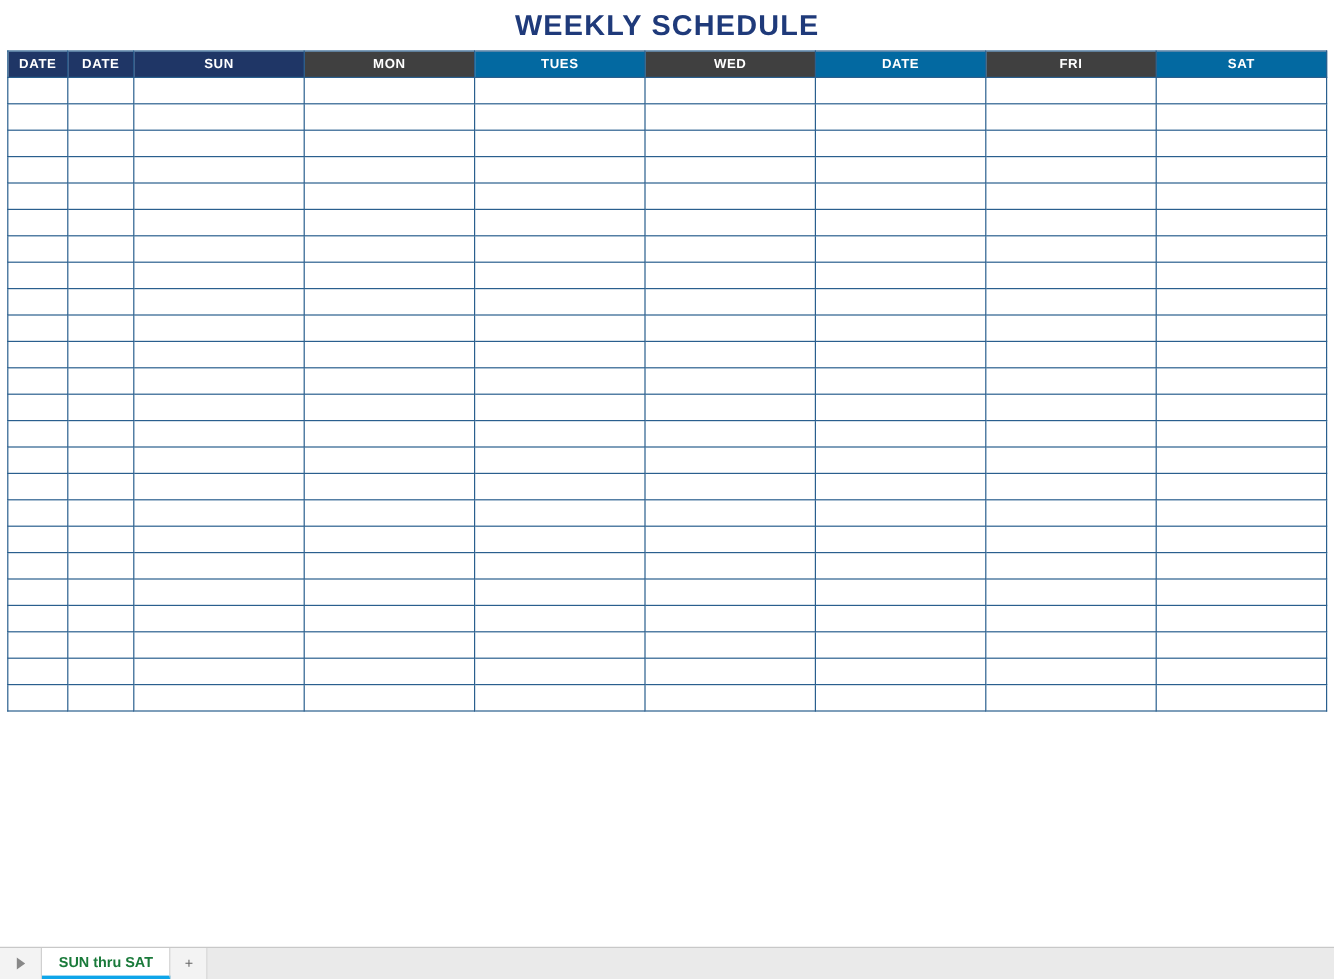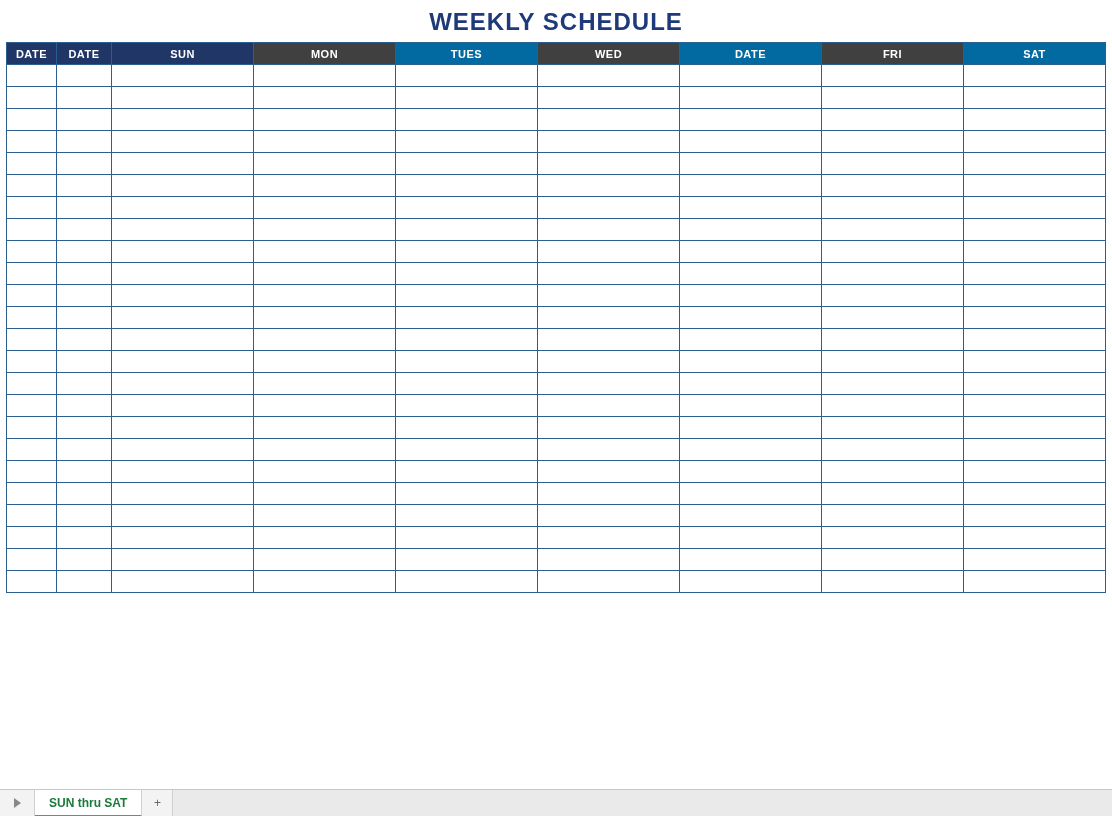--- a/index.html
+++ b/index.html
@@ -102,21 +102,21 @@
     color: #777;
   }
   .tabbar .tab {
     padding: 0 14px;
     display: flex;
     align-items: center;
     background: #ffffff;
     border-right: 1px solid #d0d0d0;
     color: #1a7a3a;
     font-weight: bold;
-    border-bottom: 2px solid #0ea5e9;
+    border-bottom: 4px solid #0ea5e9;
     margin-bottom: -1px;
   }
   .tabbar .add {
     width: 30px;
     display: flex;
     align-items: center;
     justify-content: center;
     border-right: 1px solid #d0d0d0;
     color: #666;
   }

